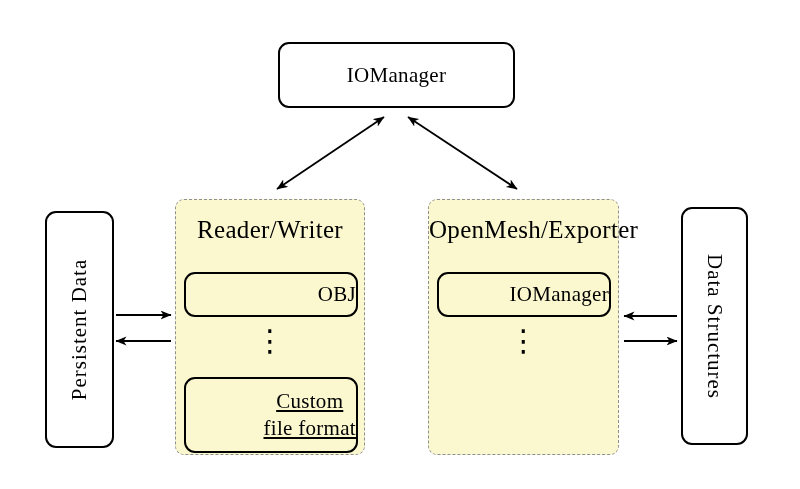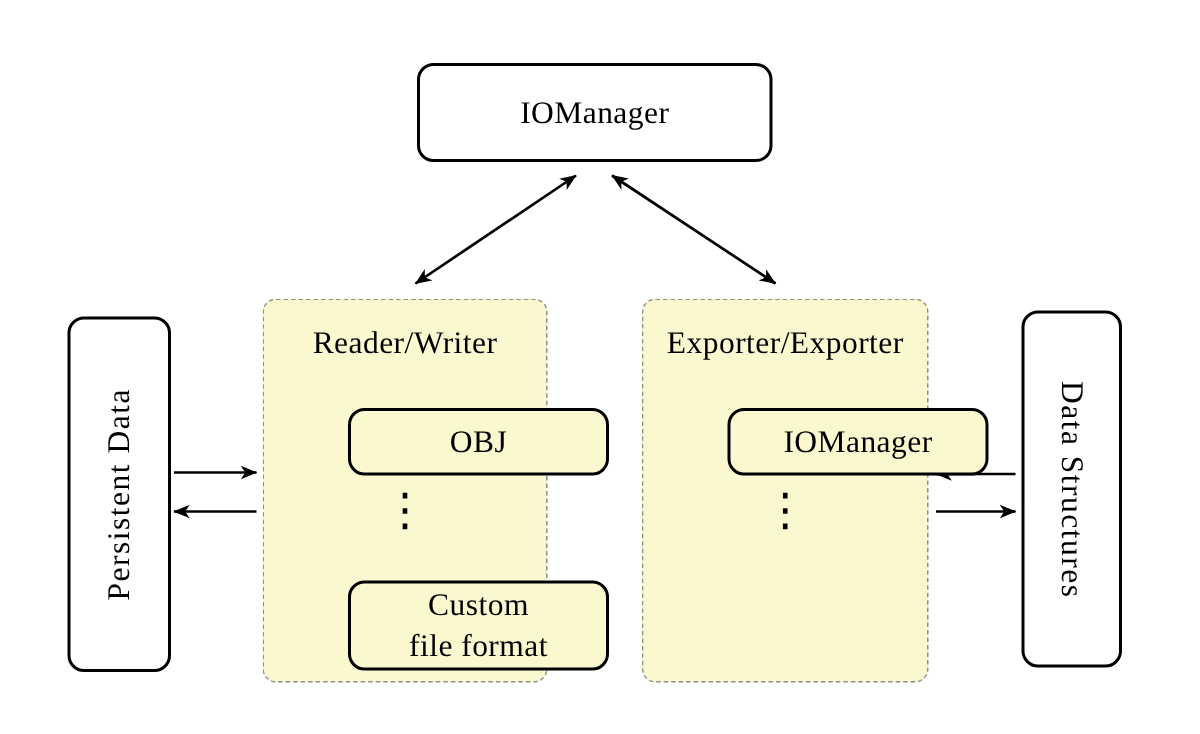--- a/index.html
+++ b/index.html
@@ -44,42 +44,41 @@
     background: #FBF8D0;
     border: 1.6px dashed #8f8f8f;
     border-radius: 9px;
   }
   .group-left  { left: 175px; width: 190px; }
   .group-right { left: 428px; width: 191px; }
   .group-title {
     position: absolute;
     top: 16px; left: 0; right: 0;
     text-align: center;
-    font-size: 21px;
+    font-size: 25px;
     letter-spacing: 0.3px;
   }
   .inner-node {
     position: absolute;
     left: 8px;
     width: 174px;
     background: #FBF8D0;
     border: 2.5px solid #000;
     border-radius: 11px;
     display: flex;
     align-items: center;
-    justify-content: center;
+    justify-content: flex-end;
     text-align: center;
     font-size: 21px;
     line-height: 1.28;
     white-space: pre-line;
     letter-spacing: 0.3px;
-    margin-left: 48px;
   }
   .item-top    { top: 72px;  height: 45px; }
-  .item-bottom { top: 187px; height: 60px; }
+  .item-bottom { top: 177px; height: 76px; text-decoration: underline; }
   .vdots {
     position: absolute;
     top: 126px; left: 0; right: 0;
     text-align: center;
     font-family: "DejaVu Sans", sans-serif;
     font-size: 30px;
     line-height: 1;
     color: #000;
   }
 </style>
@@ -120,20 +119,20 @@
       <span>OBJ</span>
     </div>
     <div class="vdots">⋮</div>
     <div class="inner-node item-bottom">
       <span>Custom
 file format</span>
     </div>
   </div>
 
   <div class="group group-right">
-    <div class="group-title">Exporter/Exporter</div>
+    <div class="group-title">OpenMesh/Exporter</div>
     <div class="inner-node item-top">
       <span>IOManager</span>
     </div>
     <div class="vdots">⋮</div>
   </div>
 
 </div>
 
 </body></html>

